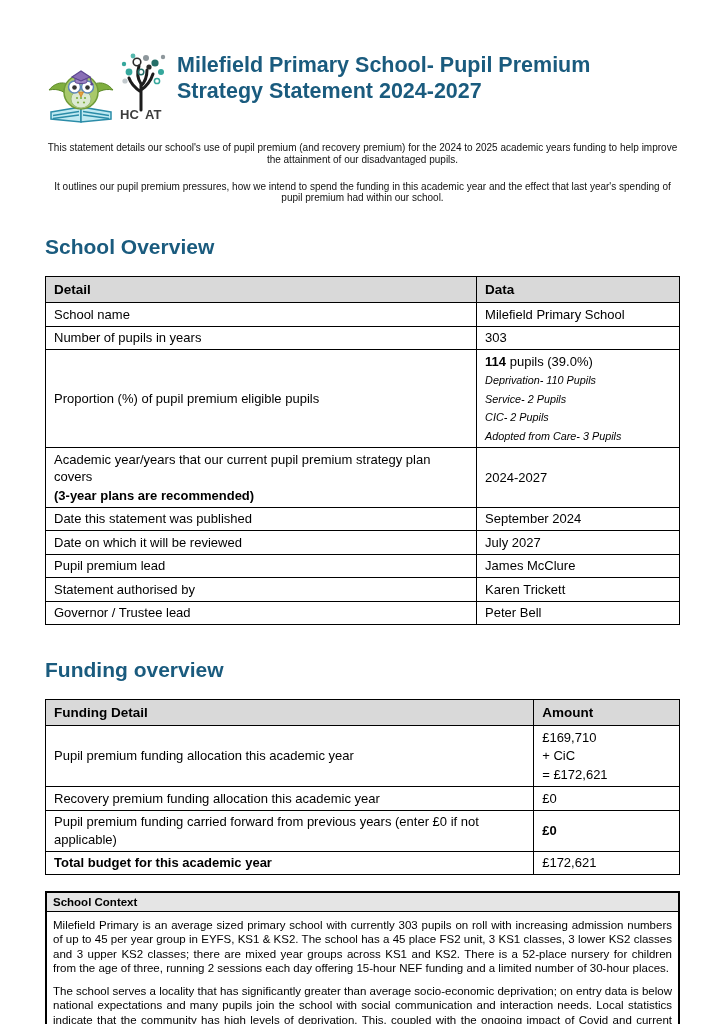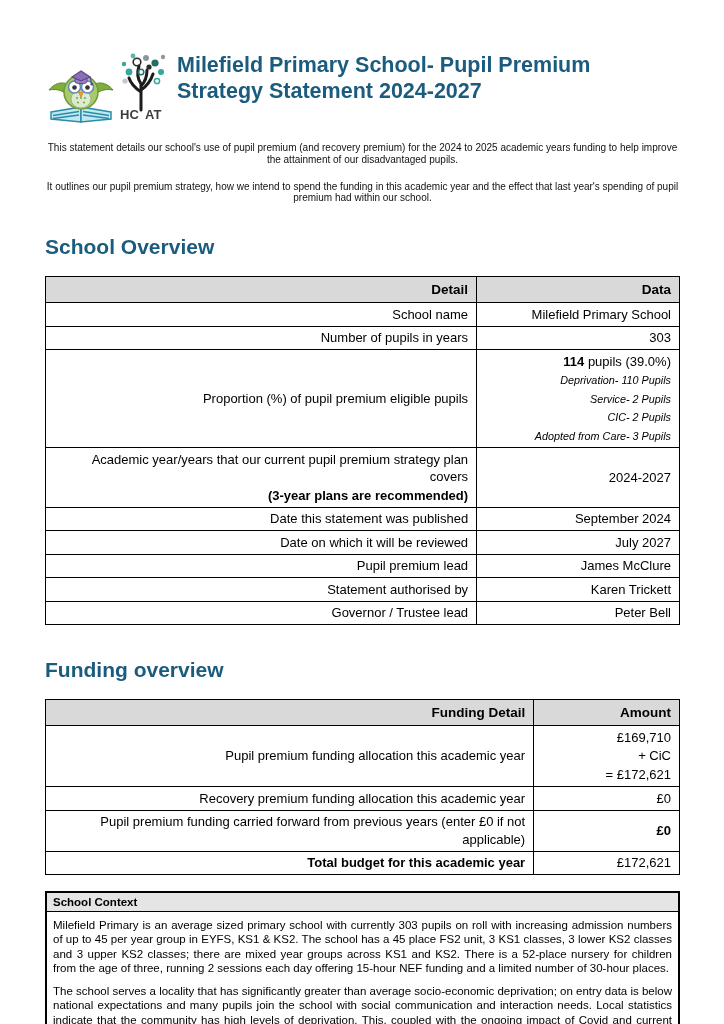--- a/index.html
+++ b/index.html
@@ -13,21 +13,21 @@
 
   
   p.intro{font-size:10px;line-height:1.18;margin:0 0 15px 0;color:#111;text-align:center;}
 
   
   h2.sec{font-size:21px;font-weight:bold;color:#1a5b7e;margin:33px 0 17px 0;}
   h2.sec.first{margin-top:31px;}
 
   
   table.tbl{width:100%;border-collapse:collapse;font-size:13px;table-layout:fixed;}
-  table.tbl th,table.tbl td{border:1.5px solid #000;padding:2.5px 8px;text-align:right;vertical-align:middle;}
+  table.tbl th,table.tbl td{border:1.5px solid #000;padding:2.5px 8px;text-align:left;vertical-align:middle;}
   table.tbl thead th{background:#d9d9d9;font-weight:bold;font-size:13.5px;padding:5px 8px;}
   table.overview col.c1{width:68%;} table.overview col.c2{width:32%;}
   table.funding col.c1{width:77%;} table.funding col.c2{width:23%;}
   .cell-line{line-height:1.35;}
   .cell-line + .cell-line{margin-top:1px;}
   span.b{font-weight:bold;}
   span.i{font-style:italic;}
   span.s{font-size:10.8px;}
 
   
@@ -94,21 +94,21 @@
         <circle cx="79" cy="14" r="2.2" fill="#35a79c"></circle>
         <circle cx="118" cy="7" r="2.2" fill="#8e979c"></circle>
       </g>
       <text x="75" y="69" font-family="Liberation Sans, sans-serif" font-size="13" font-weight="bold" fill="#3d3d3d">HC</text>
       <text x="100" y="69" font-family="Liberation Sans, sans-serif" font-size="13" font-weight="bold" fill="#3d3d3d">AT</text>
     </svg>
     <h1 class="doc-title">Milefield Primary School- Pupil Premium Strategy Statement 2024-2027</h1>
   </div>
 
   <p class="intro">This statement details our school's use of pupil premium (and recovery premium) for the 2024 to 2025 academic years funding to help improve the attainment of our disadvantaged pupils.</p>
-  <p class="intro">It outlines our pupil premium strategy, how we intend to spend the funding in this academic year and the effect that last year's spending of pupil premium had within our school.</p>
+  <p class="intro">It outlines our pupil premium pressures, how we intend to spend the funding in this academic year and the effect that last year's spending of pupil premium had within our school.</p>
 
   <h2 class="sec first">School Overview</h2>
   <table class="tbl overview">
     <colgroup>
         <col class="c1">
         <col class="c2">
       </colgroup>
     <thead>
       <tr>
         <th>Detail</th>

